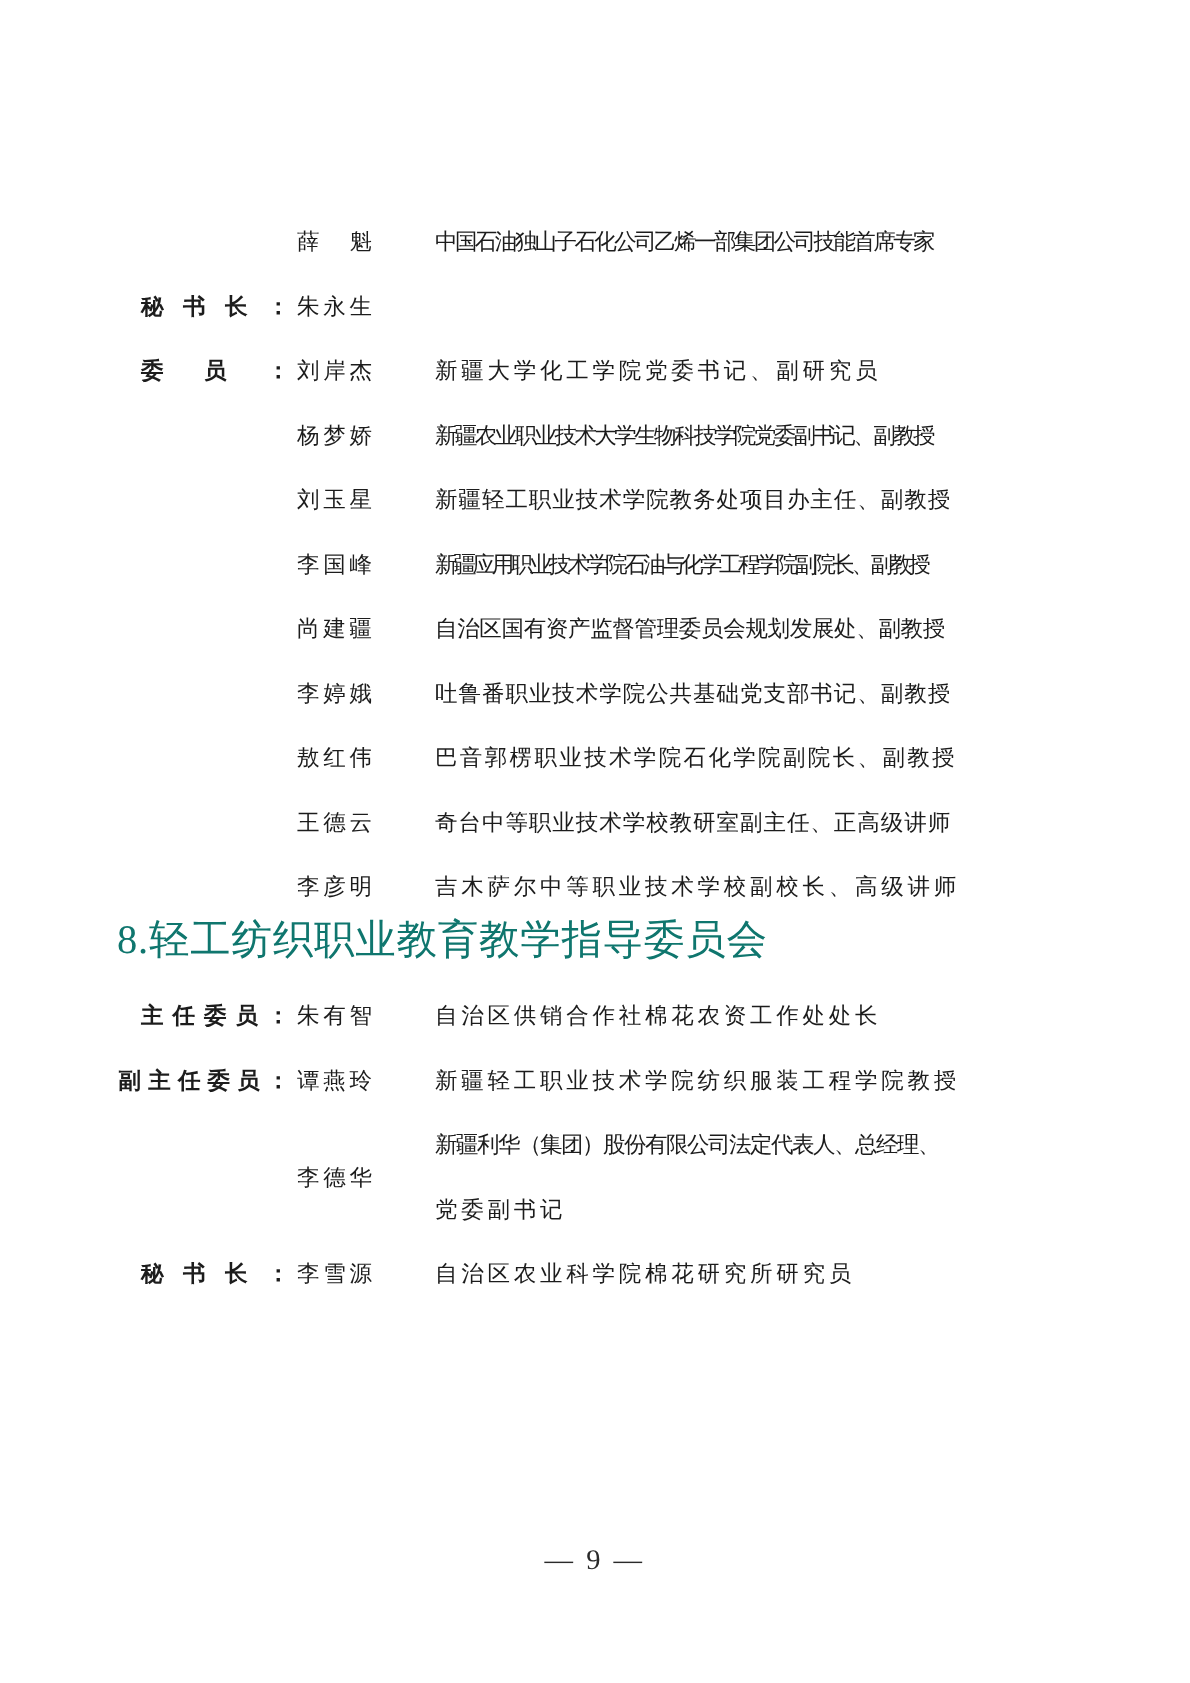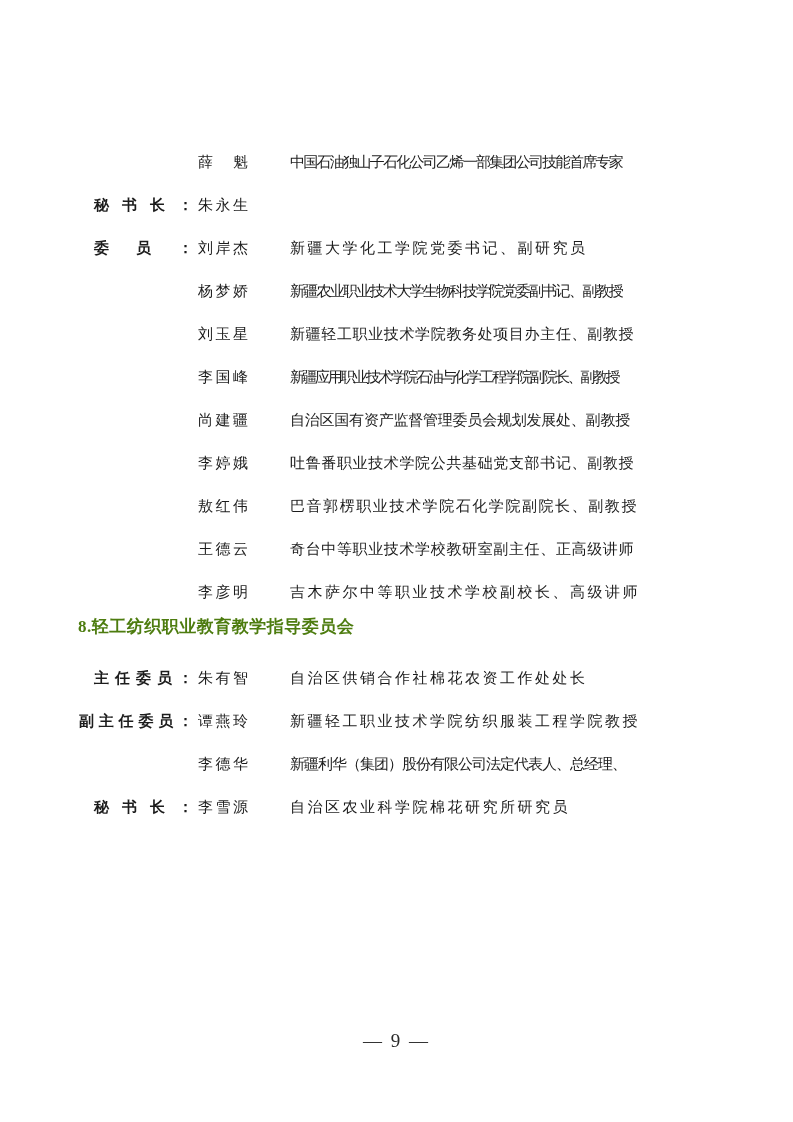--- a/index.html
+++ b/index.html
@@ -45,28 +45,28 @@
   }
   .desc {
     margin-left: 4px;
     min-width: 0;
   }
   .descline {
     display: block;
     white-space: nowrap;
   }
   .heading {
-    font-size: 17px;
-    font-weight: bold;
+    font-size: 27px;
+    font-weight: normal;
     line-height: 43px;
     margin-left: -16px;
     margin-top: -9px;
     margin-bottom: 9px;
     letter-spacing: 0.5px;
-    color: #4d7c0f;
+    color: #0f766e;
   }
   .footer {
     position: absolute;
     top: 1030px;
     left: 0;
     width: 100%;
     text-align: center;
     font-size: 19px;
     letter-spacing: 2px;
     color: #2a2a2a;
@@ -164,20 +164,21 @@
         <span class="name" style="letter-spacing: 2.5px;">谭燕玲</span>
         <span class="desc">
           <span class="descline" style="letter-spacing: 2.5px;">新疆轻工职业技术学院纺织服装工程学院教授</span>
         </span>
       </div>
       <div class="row">
         <span class="role"></span>
         <span class="name" style="letter-spacing: 2.5px;">李德华</span>
         <span class="desc">
           <span class="descline" style="letter-spacing: -1px;">新疆利华（集团）股份有限公司法定代表人、总经理、</span>
+          <span class="descline" style="letter-spacing: 2.5px;">党委副书记</span>
         </span>
       </div>
       <div class="row">
         <span class="role">秘书长：</span>
         <span class="name" style="letter-spacing: 2.5px;">李雪源</span>
         <span class="desc">
           <span class="descline" style="letter-spacing: 2.5px;">自治区农业科学院棉花研究所研究员</span>
         </span>
       </div>
     </div>

